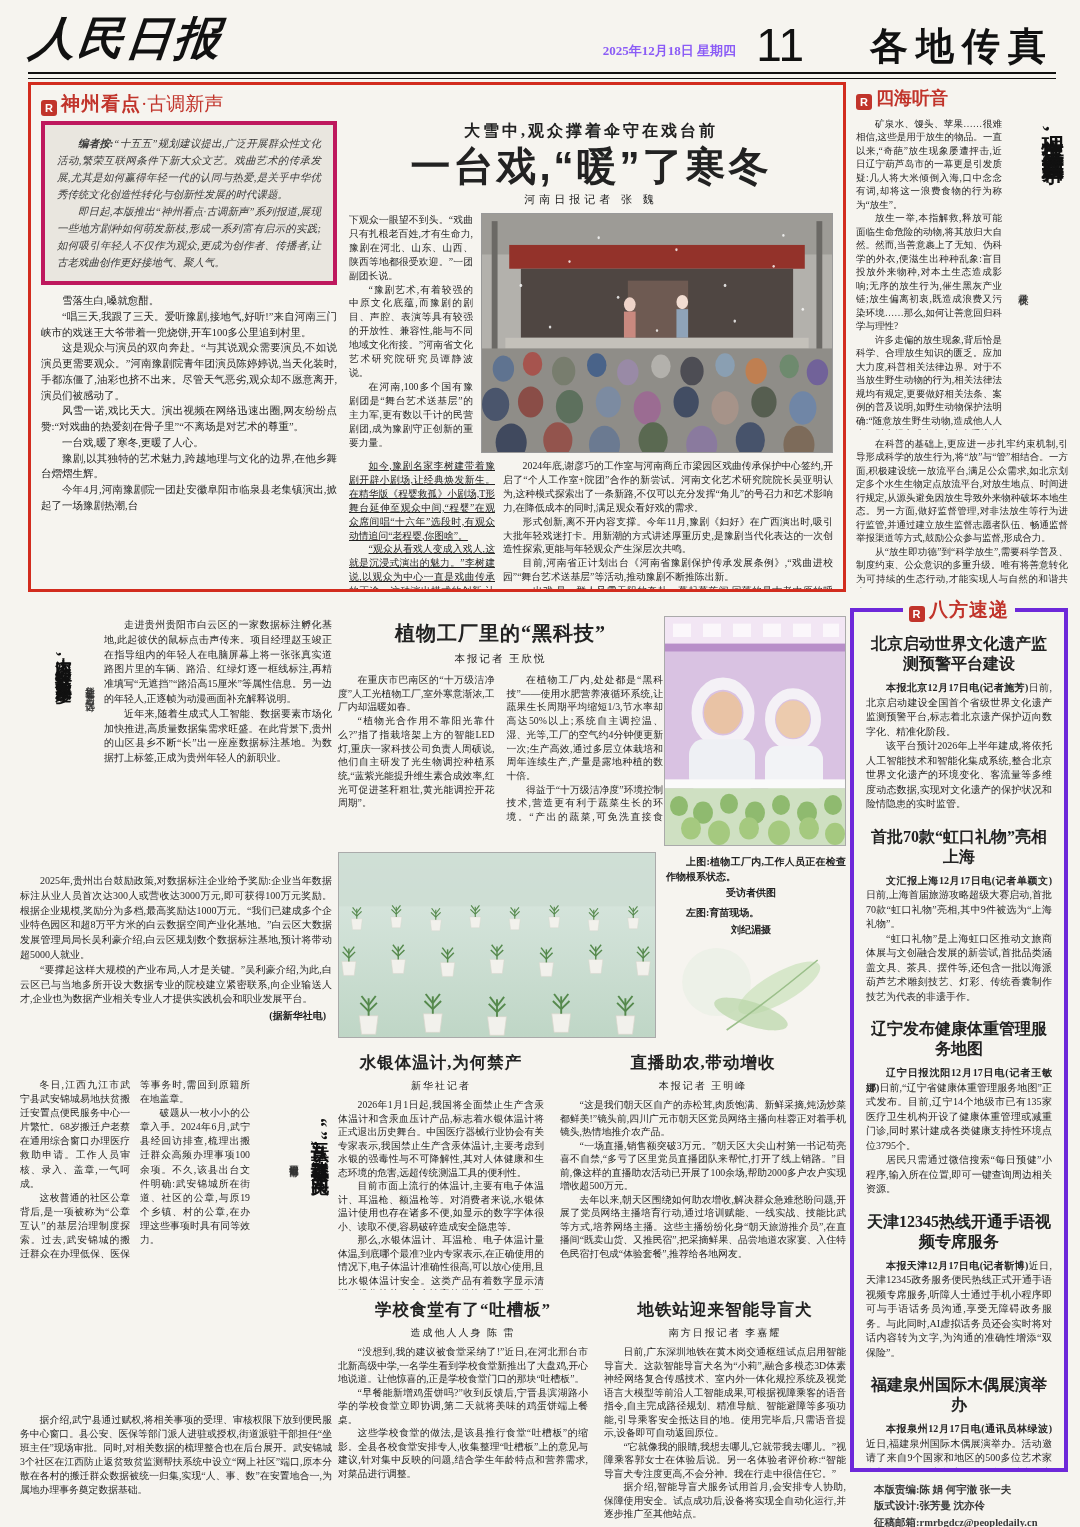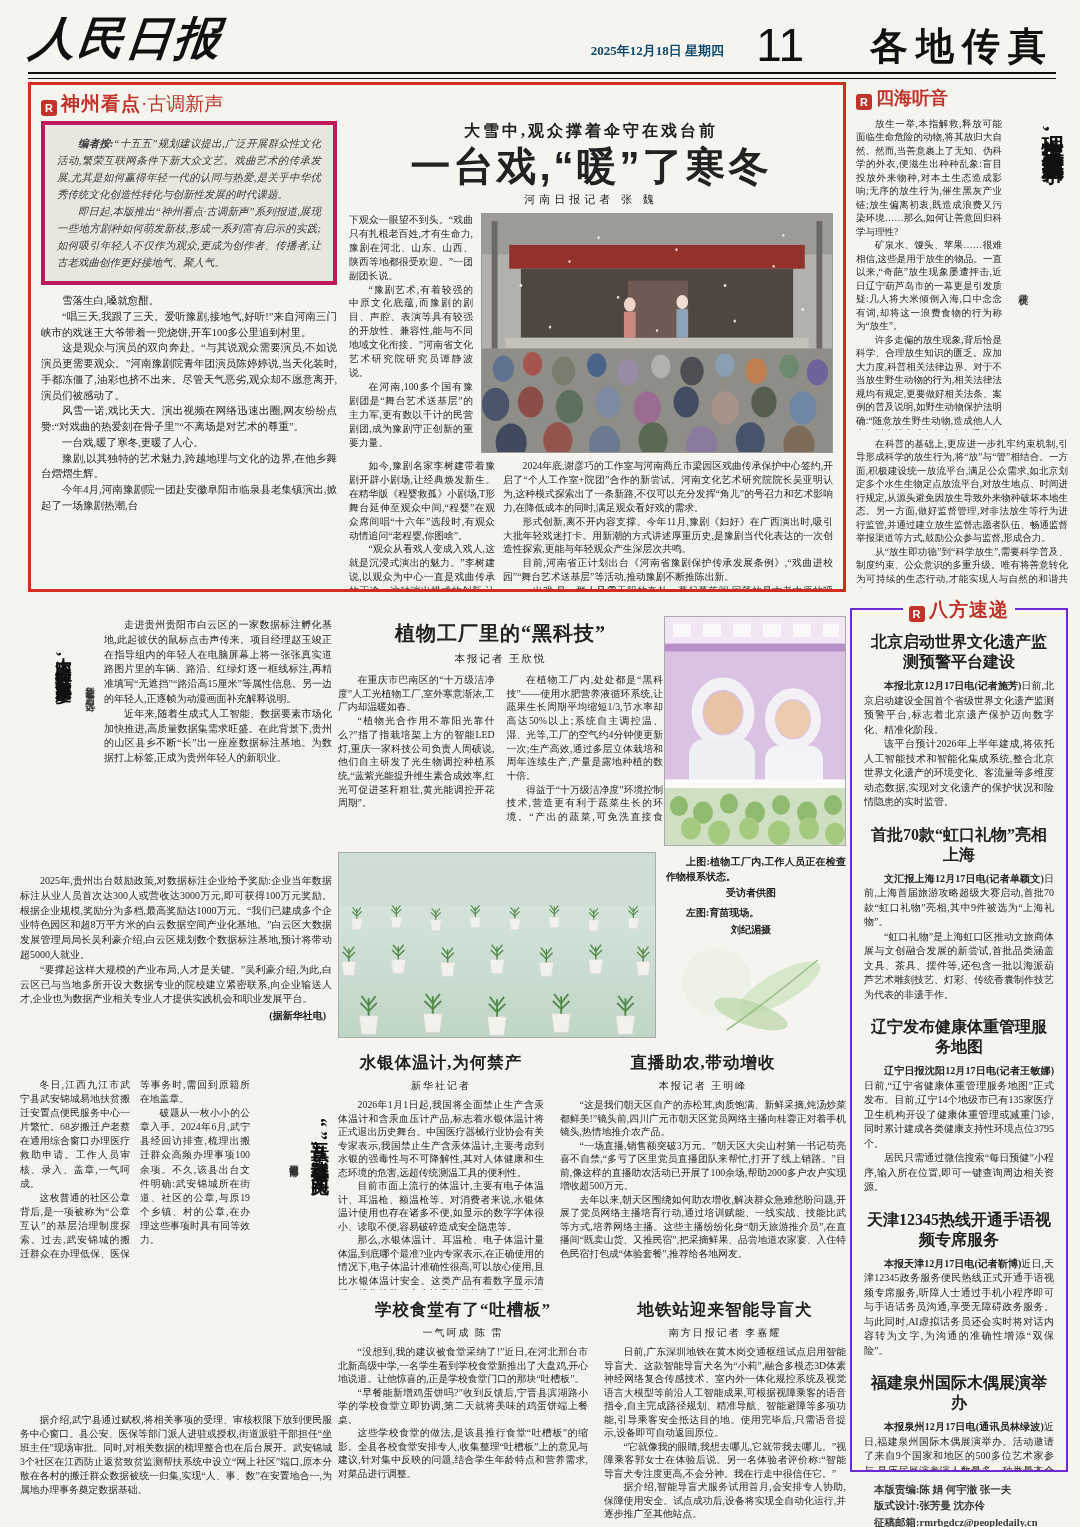--- a/index.html
+++ b/index.html
@@ -10,21 +10,21 @@
   .t.cont{text-indent:0;}
   .vtext{writing-mode:vertical-rl;}
   .vtext span{display:block;}
   .rlogo{display:inline-block;width:16px;height:16px;background:#c1342b;color:#fff;font-weight:bold;
          font-size:11px;line-height:16px;text-align:center;border-radius:3px;margin-right:4px;
          font-family:"Liberation Sans",sans-serif;vertical-align:-2px;}
   
   #hdr{position:absolute;left:28px;top:6px;width:1028px;height:62px;}
   .logo{position:absolute;left:2px;top:2px;font-size:46px;font-weight:bold;font-style:italic;
         letter-spacing:2px;color:#111;transform:skewX(-6deg);}
-  .hdr-date{position:absolute;right:332px;bottom:8px;font-size:13px;font-weight:bold;color:#0c4a6e;}
+  .hdr-date{position:absolute;right:320px;bottom:8px;font-size:13px;font-weight:bold;color:#8b5cf6;}
   .hdr-num{position:absolute;right:252px;bottom:-4px;font-size:46px;font-weight:normal;
            font-family:"Liberation Sans",sans-serif;color:#111;margin-left:28px;}
   .hdr-sec{position:absolute;right:2px;bottom:-4px;font-size:38px;font-weight:900;letter-spacing:8px;color:#111;}
   #hdr-rule{position:absolute;left:28px;width:1028px;top:72px;height:4px;
             border-top:2px solid #111;border-bottom:1px solid #111;}
   
   #shenzhou{position:absolute;left:28px;top:82px;width:818px;height:510px;border:3px solid #d22c1e;
             padding:6px 10px;box-sizing:border-box;overflow:hidden;background:#f6f4ef;}
   .sz-sect{font-size:19px;color:#c1342b;margin-bottom:4px;}
   .sz-sect b{letter-spacing:1px;}
@@ -36,38 +36,38 @@
   .kicker{text-align:center;font-size:16px;font-weight:bold;letter-spacing:3px;margin:0 0 2px;
           font-family:Liberation Serif, serif;}
   .mainhead{margin:0 0 4px;text-align:center;font-size:40px;font-weight:900;letter-spacing:3px;
             font-family:"Liberation Sans",sans-serif;line-height:1.1;}
   .sz-byline{text-align:center;font-size:11px;letter-spacing:4px;margin-bottom:6px;}
   .sz-row1{display:flex;gap:8px;height:240px;overflow:hidden;}
   .sz-col2{width:124px;flex:none;overflow:hidden;}
   .sz-col2 .t{font-size:9.8px;line-height:1.42;}
   .stage-photo{flex:1;border:1px solid #999;overflow:hidden;}
   .sz-row2{display:flex;gap:8px;margin-top:6px;height:198px;overflow:hidden;}
-  .sz-col3{width:146px;flex:none;overflow:hidden;}
+  .sz-col3{width:146px;flex:none;overflow:hidden;text-decoration:underline;}
   .sz-col4{flex:1;min-width:0;overflow:hidden;}
   .sz-row2 .t{font-size:9.8px;line-height:1.42;}
   .caption{font-weight:bold;font-size:9.8px;line-height:1.45;text-align:justify;text-indent:2em;margin-top:3px;}
   .credit{text-align:center;font-weight:bold;font-size:9.8px;padding-right:10px;}
   
   #sihai{position:absolute;left:856px;top:86px;width:212px;height:502px;overflow:hidden;}
   .sect-red{font-size:18px;color:#c1342b;font-weight:bold;margin-bottom:8px;}
   .sihai-top{display:flex;gap:4px;height:312px;overflow:hidden;}
   .sihai-col1{width:146px;flex:none;overflow:hidden;}
   .sihai-col1 .t{font-size:9.5px;line-height:1.42;}
   .sihai-vt{flex:1;}
   .vt-main{font-size:22px;font-weight:bold;letter-spacing:2px;color:#111;}
   .vt-sub{font-size:10.5px;position:relative;top:168px;margin-right:8px;color:#333;}
   .sihai-bottom{margin-top:8px;}
   .sihai-bottom .t{font-size:9.5px;line-height:1.42;}
   
-  #bafang{position:absolute;left:850px;top:608px;width:218px;height:864px;border:2px solid #6d28d9;
+  #bafang{position:absolute;left:850px;top:608px;width:218px;height:864px;border:4px solid #6d28d9;
           box-sizing:border-box;padding:22px 12px 6px;overflow:hidden;}
   #bafang-hd{position:absolute;left:850px;top:597px;width:218px;text-align:center;z-index:2;}
   #bafang-hd .wrap{background:#f6f4ef;padding:0 6px;color:#c1342b;font-weight:bold;font-size:19px;letter-spacing:1px;}
   .bf-item{margin-bottom:15px;}
   .bf-h{text-align:center;font-size:16px;font-weight:bold;margin:0 0 7px;line-height:1.25;}
   .bf-item .t{font-size:10px;line-height:1.45;}
   .bf-lead{font-weight:bold;}
   
   #dashan{position:absolute;left:20px;top:618px;width:312px;height:424px;overflow:hidden;}
   .ds-top{display:flex;gap:8px;height:252px;overflow:hidden;}
@@ -237,22 +237,22 @@
       </div>
     </div>
   </section>
 
   <section id="sihai">
     <div class="sect-red">
       <span class="rlogo">R</span><span>四海听音</span>
     </div>
     <div class="sihai-top">
       <div class="sihai-col1">
+        <p class="t">矿泉水、馒头、苹果……很难相信,这些是用于放生的物品。一直以来,“奇葩”放生现象屡遭抨击,近日辽宁葫芦岛市的一幕更是引发质疑:几人将大米倾倒入海,口中念念有词,却将这一浪费食物的行为称为“放生”。</p>
         <p class="t">放生一举,本指解救,释放可能面临生命危险的动物,将其放归大自然。然而,当善意裹上了无知、伪科学的外衣,便滋生出种种乱象:盲目投放外来物种,对本土生态造成影响;无序的放生行为,催生黑灰产业链;放生偏离初衷,既造成浪费又污染环境……那么,如何让善意回归科学与理性?</p>
-        <p class="t">矿泉水、馒头、苹果……很难相信,这些是用于放生的物品。一直以来,“奇葩”放生现象屡遭抨击,近日辽宁葫芦岛市的一幕更是引发质疑:几人将大米倾倒入海,口中念念有词,却将这一浪费食物的行为称为“放生”。</p>
         <p class="t">许多走偏的放生现象,背后恰是科学、合理放生知识的匮乏。应加大力度,科普相关法律边界。对于不当放生野生动物的行为,相关法律法规均有规定,更要做好相关法条、案例的普及说明,如野生动物保护法明确:“随意放生野生动物,造成他人人身、财产损害或者危害生态系统的,依法承担法律责任。”</p>
       </div>
       <div class="vtext sihai-vt">
         <span class="vt-main">理性放生,让善意回归科学</span>
         <span class="vt-sub">林子夜</span>
       </div>
     </div>
     <div class="sihai-bottom">
       <p class="t">在科普的基础上,更应进一步扎牢约束机制,引导形成科学的放生行为,将“放”与“管”相结合。一方面,积极建设统一放流平台,满足公众需求,如北京划定多个水生生物定点放流平台,对放生地点、时间进行规定,从源头避免因放生导致外来物种破坏本地生态。另一方面,做好监督管理,对非法放生等行为进行监管,并通过建立放生监督志愿者队伍、畅通监督举报渠道等方式,鼓励公众参与监督,形成合力。</p>
       <p class="t">从“放生即功德”到“科学放生”,需要科学普及、制度约束、公众意识的多重升级。唯有将善意转化为可持续的生态行动,才能实现人与自然的和谐共生。</p>
@@ -452,21 +452,21 @@
       </div>
     </div>
     <div class="hz-wide">
       <p class="t">据介绍,武宁县通过赋权,将相关事项的受理、审核权限下放到便民服务中心窗口。县公安、医保等部门派人进驻或授权,街道派驻干部担任“坐班主任”现场审批。同时,对相关数据的梳理整合也在后台展开。武安锦城3个社区在江西防止返贫致贫监测帮扶系统中设立“网上社区”端口,原本分散在各村的搬迁群众数据被统一归集,实现“人、事、数”在安置地合一,为属地办理事务奠定数据基础。</p>
     </div>
   </section>
 
   <div id="row-bot" class="artrow">
     <article id="canteen" class="art-sm">
       <h3 class="sm-h">学校食堂有了“吐槽板”</h3>
-      <div class="sm-by">一气呵成 陈 雷</div>
+      <div class="sm-by">造成他人人身 陈 雷</div>
       <p class="t">“没想到,我的建议被食堂采纳了!”近日,在河北邢台市北新高级中学,一名学生看到学校食堂新推出了大盘鸡,开心地说道。让他惊喜的,正是学校食堂门口的那块“吐槽板”。</p>
       <p class="t">“早餐能新增鸡蛋饼吗?”收到反馈后,宁晋县滨湖路小学的学校食堂立即协调,第二天就将美味的鸡蛋饼端上餐桌。</p>
       <p class="t">这些学校食堂的做法,是该县推行食堂“吐槽板”的缩影。全县各校食堂安排专人,收集整理“吐槽板”上的意见与建议,针对集中反映的问题,结合学生年龄特点和营养需求,对菜品进行调整。</p>
     </article>
     <article id="subway" class="art-sm">
       <h3 class="sm-h">地铁站迎来智能导盲犬</h3>
       <div class="sm-by">南方日报记者 李嘉耀</div>
       <p class="t">日前,广东深圳地铁在黄木岗交通枢纽试点启用智能导盲犬。这款智能导盲犬名为“小莉”,融合多模态3D体素神经网络复合传感技术、室内外一体化规控系统及视觉语言大模型等前沿人工智能成果,可根据视障乘客的语音指令,自主完成路径规划、精准导航、智能避障等多项功能,引导乘客安全抵达目的地。使用完毕后,只需语音提示,设备即可自动返回原位。</p>
       <p class="t">“它就像我的眼睛,我想去哪儿,它就带我去哪儿。”视障乘客郭女士在体验后说。另一名体验者评价称:“智能导盲犬专注度更高,不会分神。我在行走中很信任它。”</p>
       <p class="t">据介绍,智能导盲犬服务试用首月,会安排专人协助,保障使用安全。试点成功后,设备将实现全自动化运行,并逐步推广至其他站点。</p>

